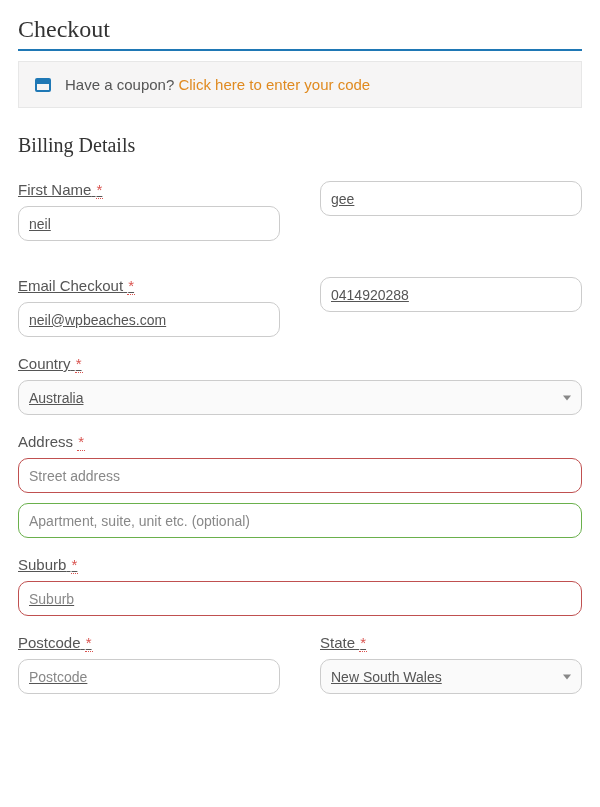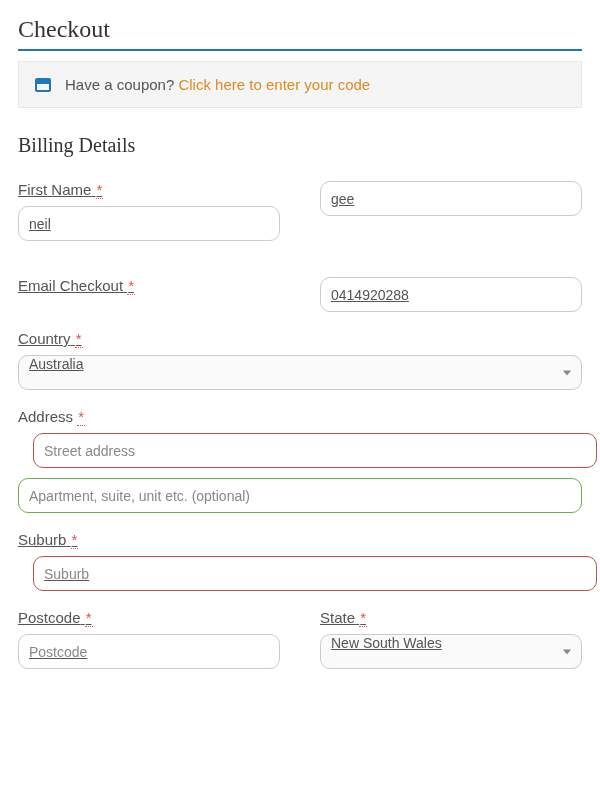--- a/index.html
+++ b/index.html
@@ -87,25 +87,26 @@
       width: 100%;
       height: 35px;
       border: 1px solid #ccc;
       border-radius: 10px;
       padding: 0 10px;
       font-size: 14px;
       color: #555;
       font-family: inherit;
       background: #fff;
     }
-    input.err { border-color: #c05050; margin-left: 15px; }
+    input.err { border-color: #c05050; }
     input.ok { border-color: #6ab04c; }
     .select {
       position: relative;
       display: flex;
+      align-items: center;
       cursor: pointer;
       background: #fafafa;
     }
     .select .caret {
       position: absolute;
       right: 10px;
       top: 50%;
       transform: translateY(-50%);
       width: 0; height: 0;
       border-left: 4px solid transparent;
@@ -143,20 +144,21 @@
 </div>
 
 <div class="form-row">
   <div class="form-col full">
   </div>
 </div>
 
 <div class="form-row">
   <div class="form-col">
     <label><span>Email Checkout</span> <span class="req">*</span></label>
+    <input type="text" value="neil@wpbeaches.com" style="">
   </div>
   <div class="form-col">
     <input type="text" value="0414920288" style="">
   </div>
 </div>
 
 <div class="form-row">
   <div class="form-col full">
     <label><span>Country</span> <span class="req">*</span></label>
     <div class="select">

